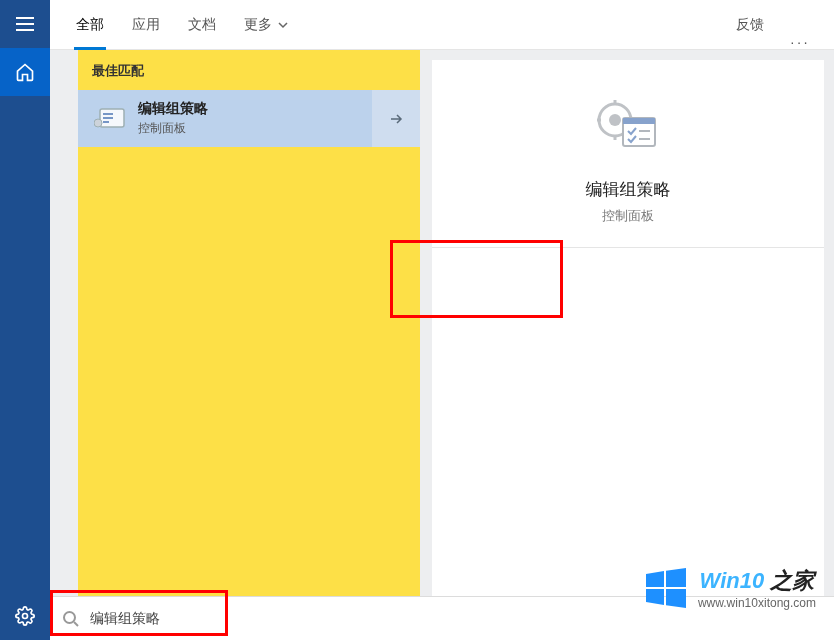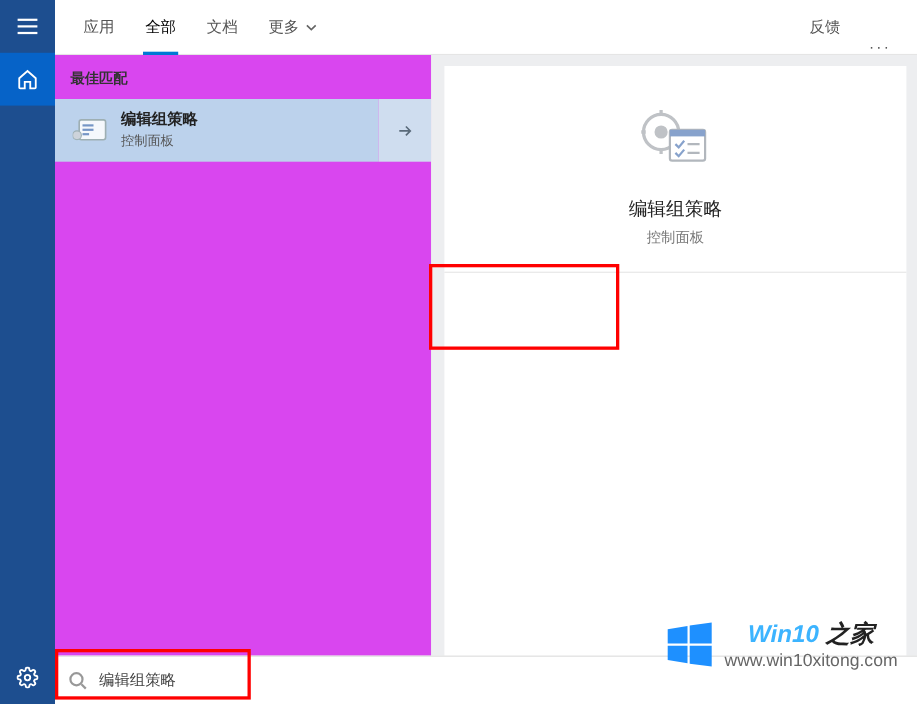--- a/index.html
+++ b/index.html
@@ -21,21 +21,21 @@
     .tab { padding: 0 14px; height: 50px; display: flex; align-items: center; font-size: 14px; color: #555; cursor: pointer; position: relative; }
     .tab.active { color: #000; }
     .tab.active::after { content: ""; position: absolute; bottom: 0; left: 12px; right: 12px; height: 3px; background: #0078d4; }
     .tab-more svg { margin-left: 6px; }
     .tab-spacer { flex: 1; }
     .tab-right { display: flex; align-items: flex-end; }
     .dots { padding: 0 12px; color: #555; cursor: pointer; font-size: 14px; letter-spacing: 2px; }
     
     .body { flex: 1; display: flex; min-height: 0; }
     
-    .left-pane { width: 342px; background: #d946ef; display: flex; flex-direction: column; }
+    .left-pane { width: 342px; background: #fde047; display: flex; flex-direction: column; margin-left: 28px; }
     .section-header { padding: 12px 14px 10px; font-size: 13px; font-weight: 600; color: #333; }
     .result-row { display: flex; }
     .result-item { flex: 1; background: #bcd2ec; display: flex; align-items: center; padding: 10px 14px; cursor: pointer; }
     .result-icon { width: 36px; height: 36px; display: flex; align-items: center; justify-content: center; margin-right: 10px; opacity: 0.85; }
     .result-text .title { font-size: 14px; font-weight: 600; color: #222; }
     .result-text .sub { font-size: 12px; color: #555; margin-top: 2px; }
     .result-arrow { width: 48px; background: #cfddef; display: flex; align-items: center; justify-content: center; cursor: pointer; }
     
     .right-pane { flex: 1; background: #edeef0; padding: 10px 10px 10px 12px; }
     .card { background: #fff; height: 100%; display: flex; flex-direction: column; align-items: center; }
@@ -55,21 +55,21 @@
     .searchbar svg { opacity: 0.6; }
     .searchbar input { border: none; outline: none; font-size: 14px; margin-left: 10px; flex: 1; color: #444; background: transparent; }
     .cursor-blink { border-right: 1px solid #333; animation: blink 1s step-start infinite; }
     @keyframes blink { 50% { border-color: transparent; } }
     
     .watermark { position: absolute; right: 18px; bottom: 30px; display: flex; align-items: center; gap: 10px; color: #333; pointer-events: none; }
     .wm-logo { width: 44px; height: 44px; }
     .wm-text { display: flex; flex-direction: column; text-align: center; }
     .wm-top { font-size: 22px; font-weight: 700; font-style: italic; color: #222; }
     .wm-top span { color: #3cb4ff; }
-    .wm-bottom { font-size: 16px; color: #666; }
+    .wm-bottom { font-size: 12px; color: #666; }
   </style>
 </head>
 <body>
 
 <div class="app">
   <div class="rail">
     <div class="rail-item">
       <div class="hamburger">
           <span></span>
         </div>
@@ -83,22 +83,22 @@
     <div class="rail-item">
       <svg width="20" height="20" viewBox="0 0 24 24" fill="none" stroke="#fff" stroke-width="2">
           <circle cx="12" cy="12" r="3"></circle>
           <path d="M19.4 15a1.7 1.7 0 00.34 1.87l.06.06a2 2 0 11-2.83 2.83l-.06-.06a1.7 1.7 0 00-1.87-.34 1.7 1.7 0 00-1 1.55V21a2 2 0 11-4 0v-.09a1.7 1.7 0 00-1-1.55 1.7 1.7 0 00-1.87.34l-.06.06a2 2 0 11-2.83-2.83l.06-.06a1.7 1.7 0 00.34-1.87 1.7 1.7 0 00-1.55-1H3a2 2 0 110-4h.09a1.7 1.7 0 001.55-1 1.7 1.7 0 00-.34-1.87l-.06-.06a2 2 0 112.83-2.83l.06.06a1.7 1.7 0 001.87.34H9a1.7 1.7 0 001-1.55V3a2 2 0 114 0v.09a1.7 1.7 0 001 1.55 1.7 1.7 0 001.87-.34l.06-.06a2 2 0 112.83 2.83l-.06.06a1.7 1.7 0 00-.34 1.87V9a1.7 1.7 0 001.55 1H21a2 2 0 110 4h-.09a1.7 1.7 0 00-1.55 1z"></path>
         </svg>
     </div>
   </div>
 
   <div class="content">
     <div class="tabbar">
+      <div class="tab active">全部</div>
       <div class="tab">应用</div>
-      <div class="tab active">全部</div>
       <div class="tab">文档</div>
       <div class="tab tab-more">
         <span>更多</span>
         <svg width="10" height="10" viewBox="0 0 10 10">
             <path d="M1 3l4 4 4-4" stroke="#666" stroke-width="1.5" fill="none"></path>
           </svg>
       </div>
       <div class="tab-spacer"></div>
       <div class="tab-right">
         <div class="tab">反馈</div>

